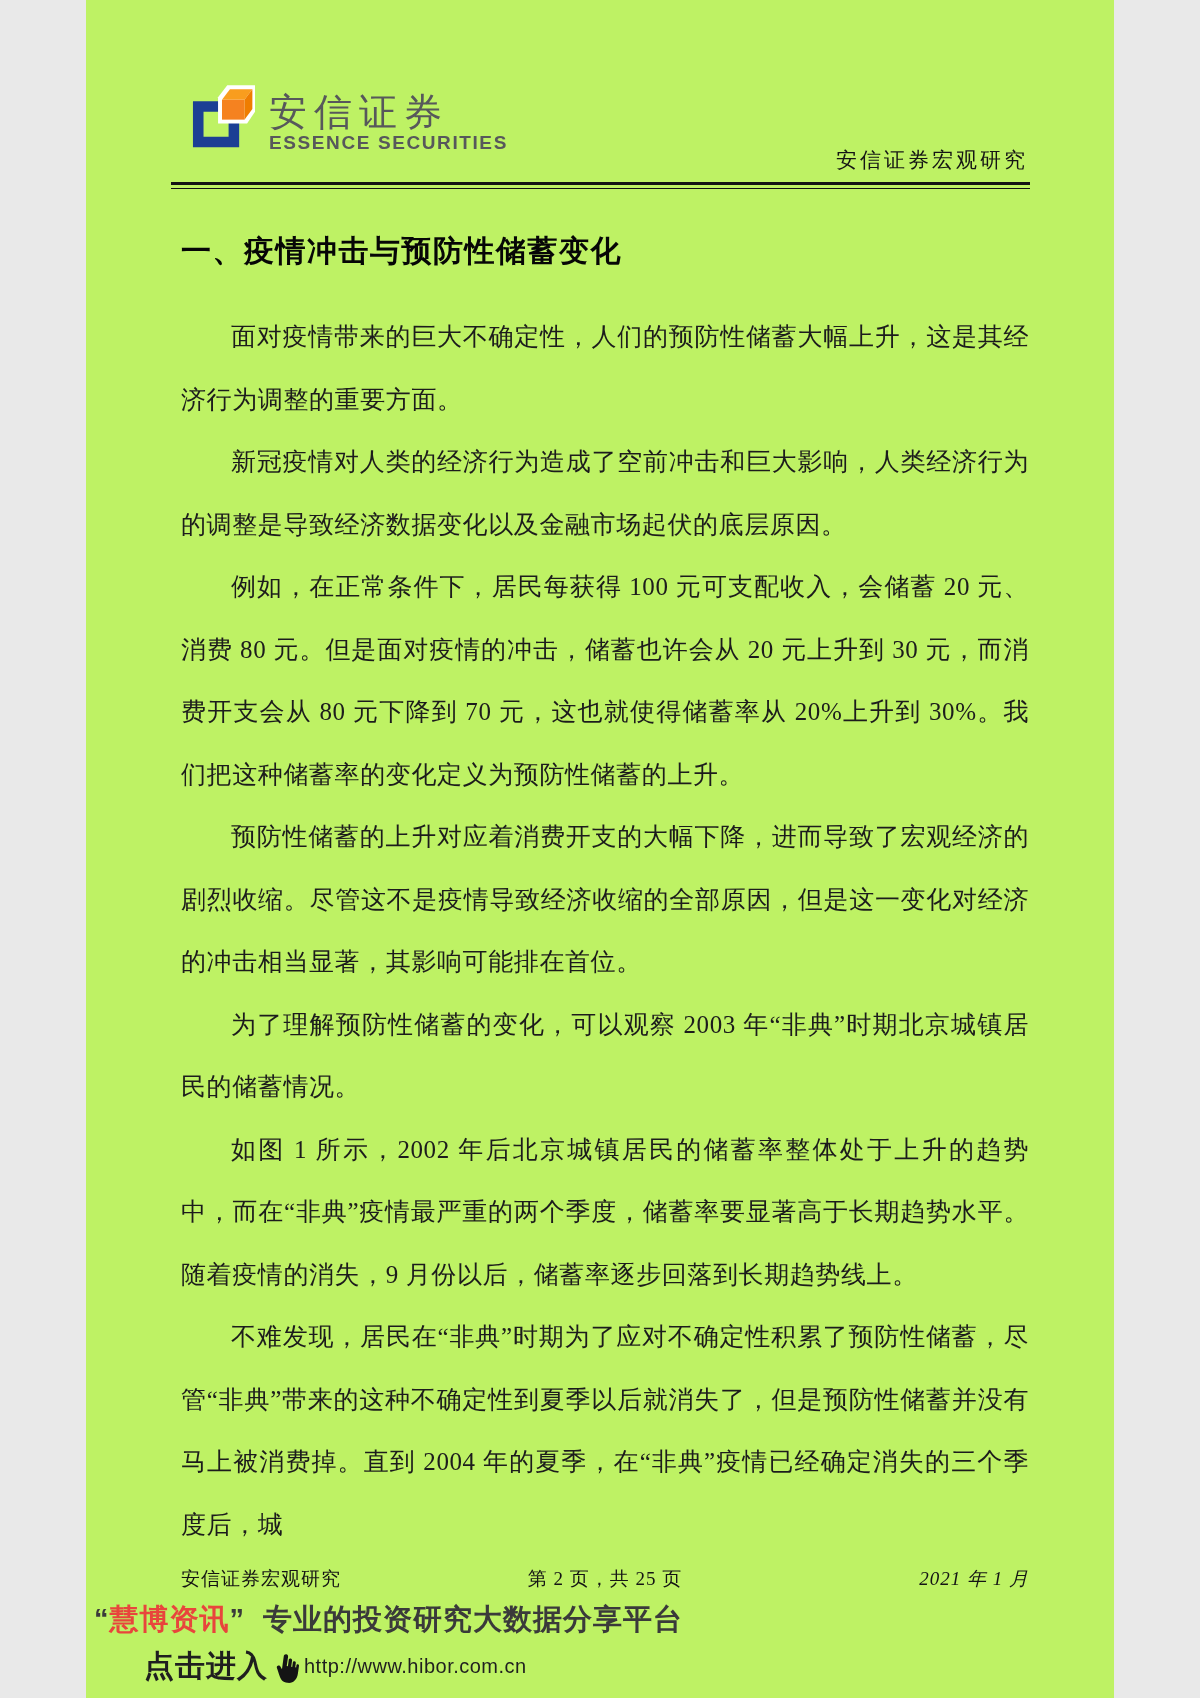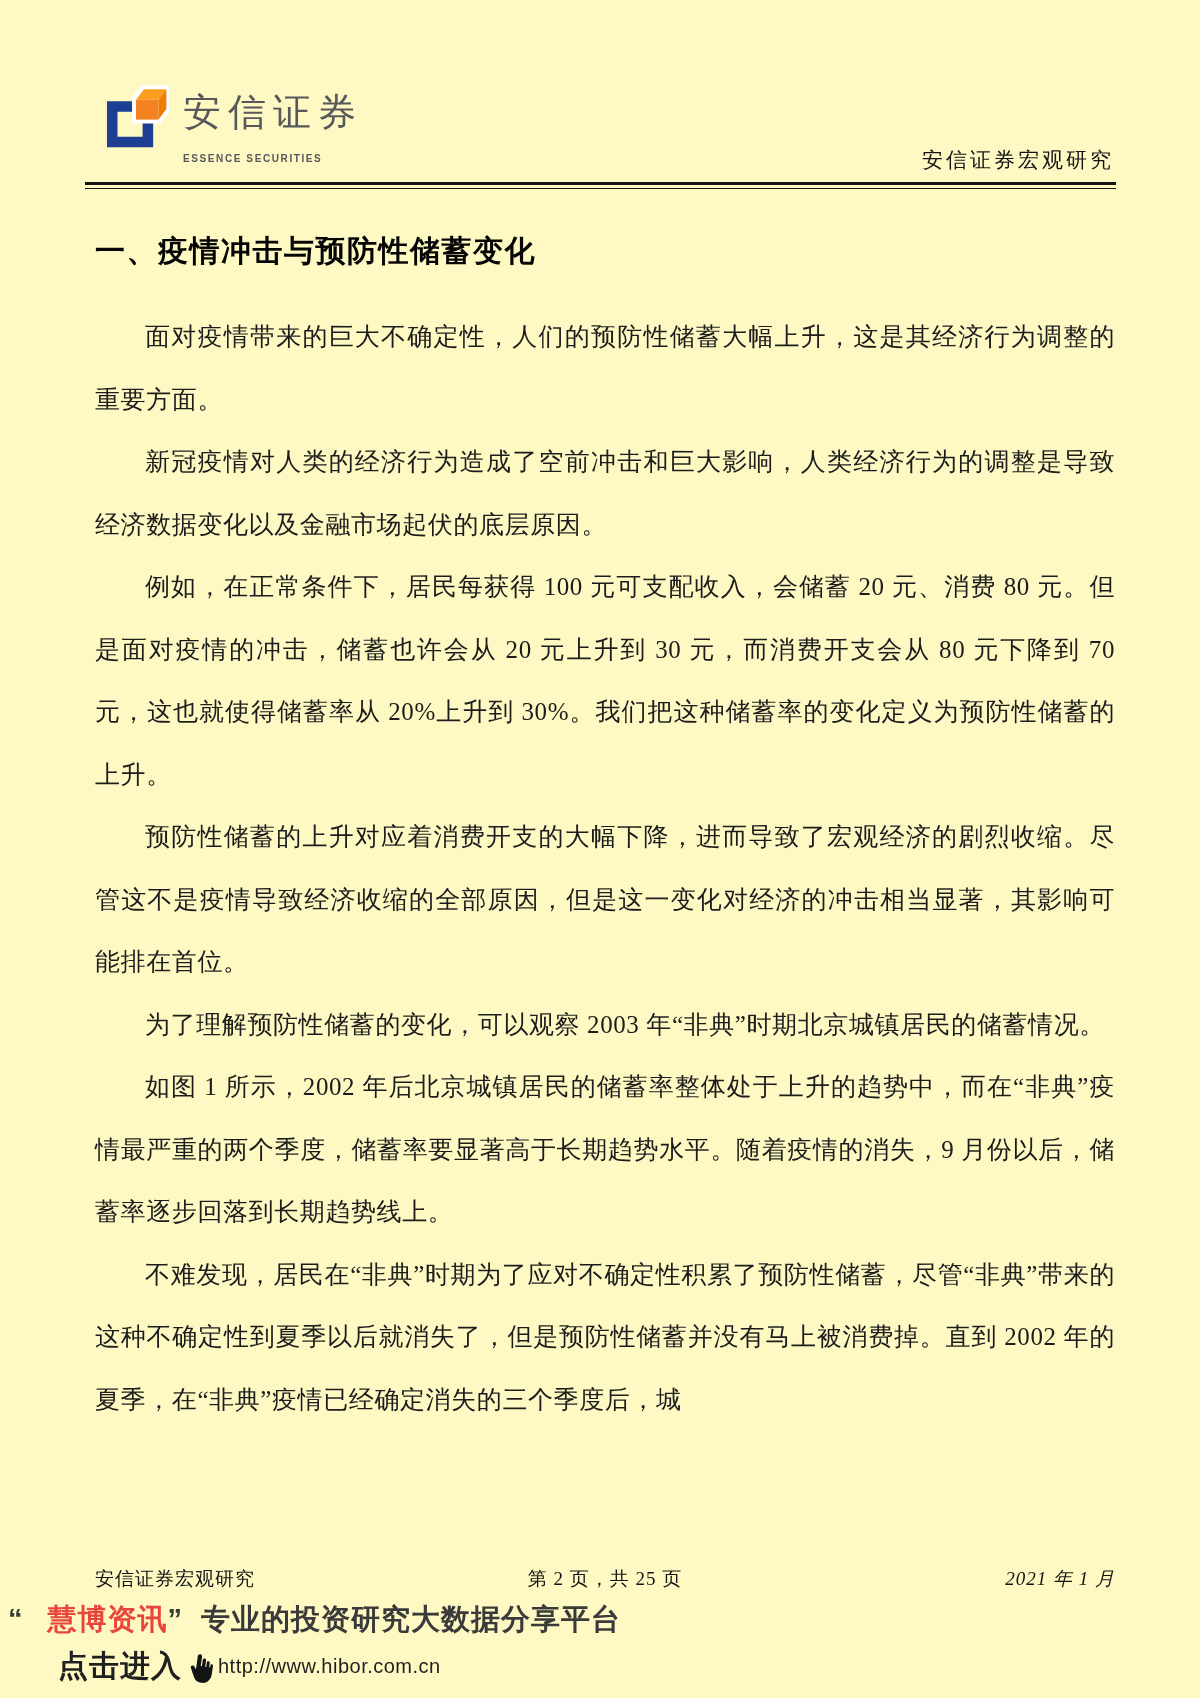--- a/index.html
+++ b/index.html
@@ -1,39 +1,39 @@
 <!DOCTYPE html>
 <html><head>
 <meta charset="utf-8">
 <style>
   html,body{margin:0;padding:0;background:#e9e9e9;}
   .page{
     position:relative;
-    width:1200px;height:1698px;
+    width:1028px;height:1698px;
     margin:0 auto;
-    background:#fef9c3;
+    background:#bef264;
     overflow:hidden;
     font-family:"Liberation Serif","DejaVu Serif",serif;
     color:#1c1c1c;
   }
   
   .logo{
     position:absolute;left:103px;top:84px;
     display:flex;align-items:flex-start;
   }
   .logo-mark{display:block;width:66px;height:66px;}
   .logo-text{margin-left:14px;padding-top:8px;}
   .logo-zh{
     font-family:"Liberation Sans","DejaVu Sans",sans-serif;
     font-size:38px;line-height:40px;color:#57585b;letter-spacing:7px;font-weight:500;
   }
   .logo-en{
     font-family:"Liberation Sans","DejaVu Sans",sans-serif;
-    font-size:10px;line-height:18px;color:#57585b;letter-spacing:1.6px;font-weight:bold;
-    margin-top:18px;
+    font-size:19px;line-height:18px;color:#57585b;letter-spacing:1.6px;font-weight:bold;
+    margin-top:2px;
   }
   .series-label{
     position:absolute;right:86px;top:146px;
     font-size:21px;color:#141414;letter-spacing:3px;
   }
   .header-rule{
     position:absolute;left:85px;right:84px;top:182px;
     height:3px;
     border-top:3.5px solid #141414;
     border-bottom:1.8px solid #141414;
@@ -67,21 +67,21 @@
   
   .promo{
     position:absolute;left:8px;top:1600px;
     font-family:"Liberation Sans","DejaVu Sans",sans-serif;
   }
   .promo-line1{
     display:flex;align-items:baseline;
     font-size:29px;font-weight:bold;color:#3a3a3a;letter-spacing:1px;
     white-space:nowrap;
   }
-  .promo-brand{color:#e8453c;margin-left:24px;}
+  .promo-brand{color:#e8453c;}
   .promo-tagline{margin-left:18px;color:#3a3a3a;}
   .promo-line2{
     margin-top:6px;padding-left:50px;
     display:flex;align-items:center;
     white-space:nowrap;
   }
   .promo-cta{font-size:30px;font-weight:bold;color:#1f1f1f;letter-spacing:1px;}
   .hand-icon{display:block;margin:4px 2px 0 4px;transform:rotate(8deg);}
   .promo-url{font-size:20px;color:#1f1f1f;letter-spacing:0.5px;}
 </style>
@@ -108,21 +108,21 @@
   <div class="header-rule"></div>
 
   <div class="main">
     <h1 class="section-title">一、疫情冲击与预防性储蓄变化</h1>
     <p class="para">面对疫情带来的巨大不确定性，人们的预防性储蓄大幅上升，这是其经济行为调整的重要方面。</p>
     <p class="para">新冠疫情对人类的经济行为造成了空前冲击和巨大影响，人类经济行为的调整是导致经济数据变化以及金融市场起伏的底层原因。</p>
     <p class="para">例如，在正常条件下，居民每获得 100 元可支配收入，会储蓄 20 元、消费 80 元。但是面对疫情的冲击，储蓄也许会从 20 元上升到 30 元，而消费开支会从 80 元下降到 70 元，这也就使得储蓄率从 20%上升到 30%。我们把这种储蓄率的变化定义为预防性储蓄的上升。</p>
     <p class="para">预防性储蓄的上升对应着消费开支的大幅下降，进而导致了宏观经济的剧烈收缩。尽管这不是疫情导致经济收缩的全部原因，但是这一变化对经济的冲击相当显著，其影响可能排在首位。</p>
     <p class="para">为了理解预防性储蓄的变化，可以观察 2003 年“非典”时期北京城镇居民的储蓄情况。</p>
     <p class="para">如图 1 所示，2002 年后北京城镇居民的储蓄率整体处于上升的趋势中，而在“非典”疫情最严重的两个季度，储蓄率要显著高于长期趋势水平。随着疫情的消失，9 月份以后，储蓄率逐步回落到长期趋势线上。</p>
-    <p class="para">不难发现，居民在“非典”时期为了应对不确定性积累了预防性储蓄，尽管“非典”带来的这种不确定性到夏季以后就消失了，但是预防性储蓄并没有马上被消费掉。直到 2002 年的夏季，在“非典”疫情已经确定消失的三个季度后，城</p>
+    <p class="para">不难发现，居民在“非典”时期为了应对不确定性积累了预防性储蓄，尽管“非典”带来的这种不确定性到夏季以后就消失了，但是预防性储蓄并没有马上被消费掉。直到 2004 年的夏季，在“非典”疫情已经确定消失的三个季度后，城</p>
   </div>
 
   <div class="page-footer">
     <span class="footer-left">安信证券宏观研究</span>
     <span class="footer-center">第 2 页，共 25 页</span>
     <span class="footer-right">2021 年 1 月</span>
   </div>
 
   <div class="promo">
     <div class="promo-line1">

